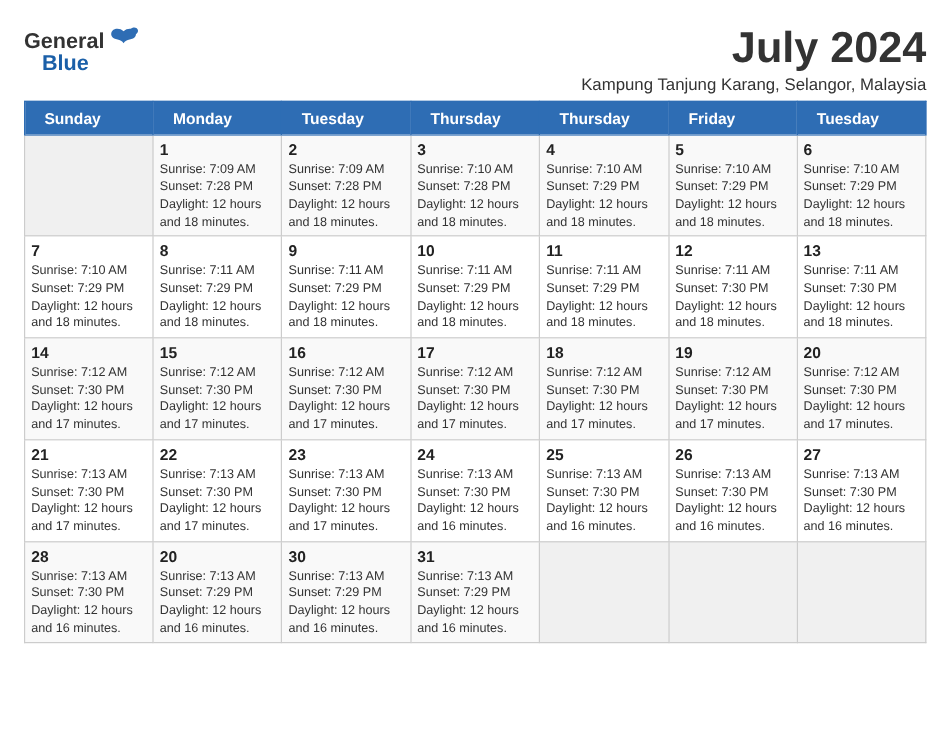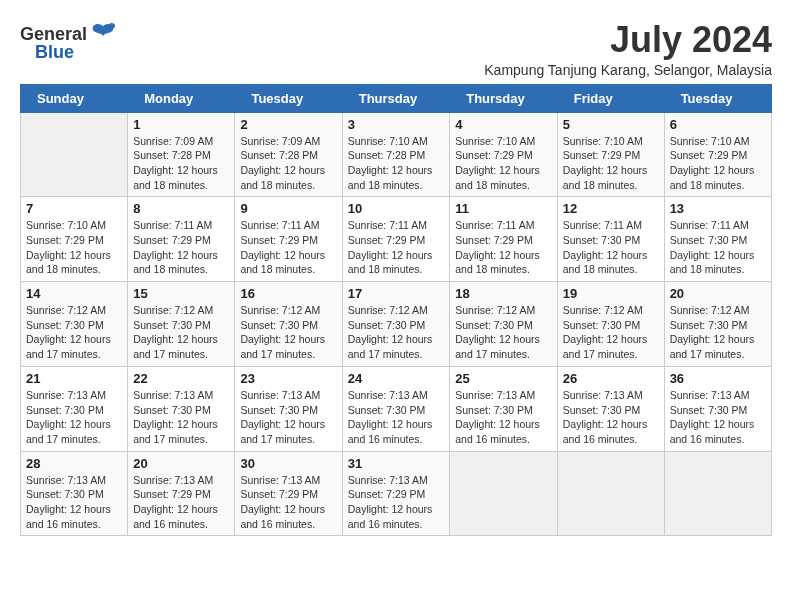--- a/index.html
+++ b/index.html
@@ -229,21 +229,21 @@
         </td>
         <td>
           <span class="day-number">25</span>
           <div class="day-info">Sunrise: 7:13 AM<br>Sunset: 7:30 PM<br>Daylight: 12 hours and 16 minutes.</div>
         </td>
         <td>
           <span class="day-number">26</span>
           <div class="day-info">Sunrise: 7:13 AM<br>Sunset: 7:30 PM<br>Daylight: 12 hours and 16 minutes.</div>
         </td>
         <td>
-          <span class="day-number">36</span>
+          <span class="day-number">27</span>
           <div class="day-info">Sunrise: 7:13 AM<br>Sunset: 7:30 PM<br>Daylight: 12 hours and 16 minutes.</div>
         </td>
       </tr>
       <tr>
         <td>
           <span class="day-number">28</span>
           <div class="day-info">Sunrise: 7:13 AM<br>Sunset: 7:30 PM<br>Daylight: 12 hours and 16 minutes.</div>
         </td>
         <td>
           <span class="day-number">20</span>

